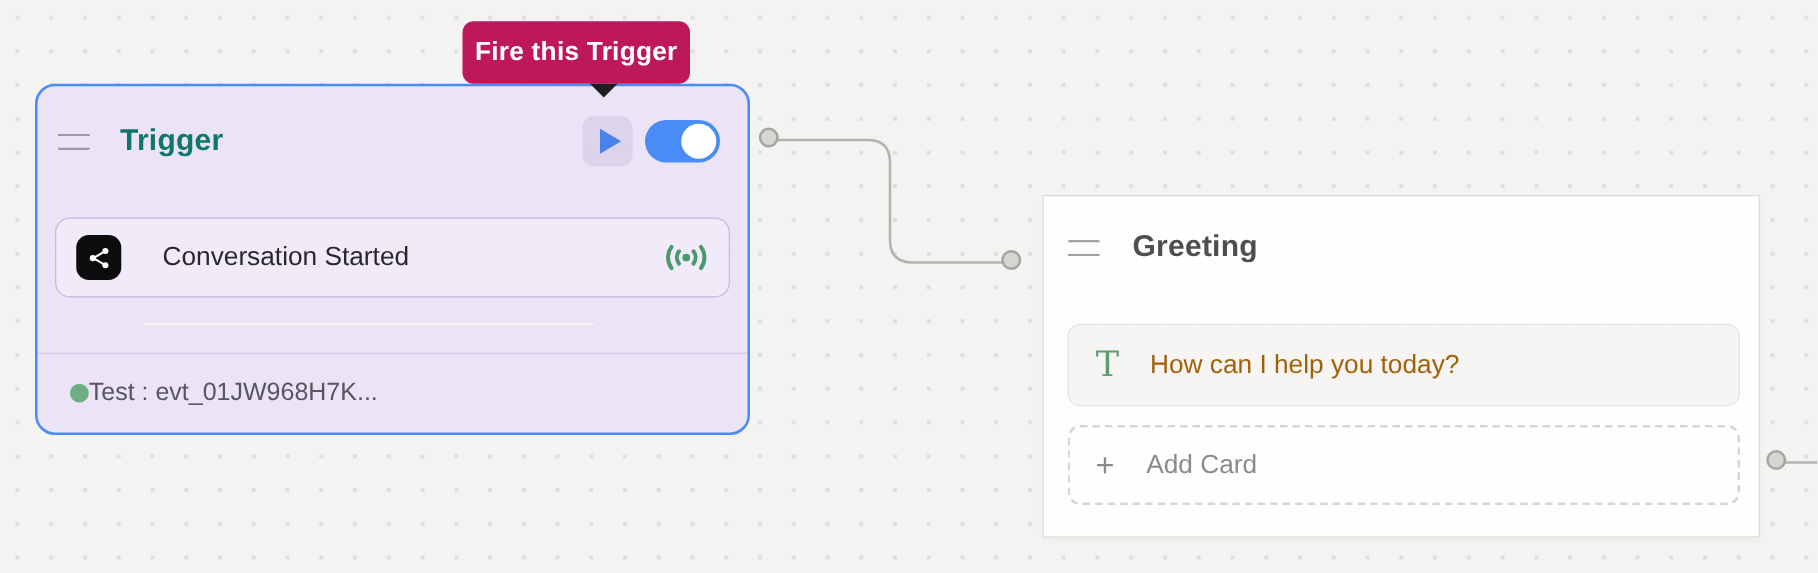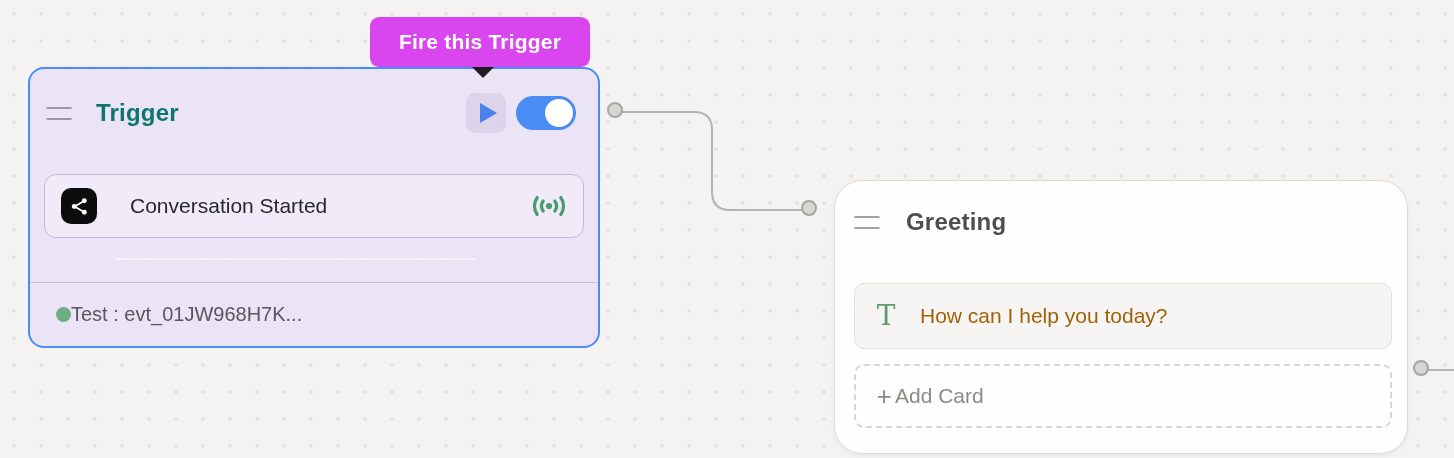--- a/index.html
+++ b/index.html
@@ -80,38 +80,38 @@
     position:absolute; left:0; right:0; bottom:0; height:64px;
     border-top:1.5px solid rgba(150,115,195,0.35);
     border-radius:0 0 14px 14px;
     display:flex; align-items:center; padding:0 26px;
   }
   .status-dot { width:15px; height:15px; border-radius:50%; background:#6fae84; flex:none; }
   .trigger-footer-label { font-size:20px; color:#57565e; }
 
   
   .tooltip {
-    position:absolute; left:370px; top:17px; width:220px; height:50px; z-index:6;
-    background:#d946ef; border-radius:9px;
+    position:absolute; left:370px; top:17px; width:182px; height:50px; z-index:6;
+    background:#be185d; border-radius:9px;
     display:flex; align-items:center; justify-content:center;
     color:#ffffff; font-size:21px; font-weight:600; letter-spacing:0.2px;
   }
   .tooltip-arrow {
     position:absolute; top:100%; left:102px;
     width:0; height:0;
     border-left:11px solid transparent;
     border-right:11px solid transparent;
     border-top:11px solid #1e1e20;
   }
 
   
   .greeting-node {
-    left:834px; top:180px; width:574px; height:274px;
+    left:834px; top:156px; width:574px; height:274px;
     background:rgba(255,255,255,0.92);
-    border:1.5px solid #dddbd7; border-radius:28px;
+    border:1.5px solid #dddbd7; border-radius:0;
     box-shadow:0 2px 5px rgba(0,0,0,0.05);
   }
   .greeting-node .node-header { margin:18px 22px 0 19px; height:46px; }
   .greeting-node .drag-handle { border-color:#a3a19d; }
   .greeting-node .node-title { color:#4e4e50; margin-left:26px; }
   .text-card {
     margin:38px 15px 0 19px; height:66px; border-radius:10px;
     border:1px solid #e5e3df; background:#f6f5f3;
     display:flex; align-items:center; padding:0 18px;
   }
@@ -119,21 +119,21 @@
     font-family:"DejaVu Serif", serif; font-size:28px; font-weight:500;
     color:#5d9c6c; width:26px; text-align:center; flex:none; line-height:1;
   }
   .text-card-label { margin-left:21px; font-size:21px; color:#a16207; }
   .add-card {
     margin:15px 15px 0 19px; height:64px; border-radius:10px;
     border:2px dashed #d8d6d2; display:flex; align-items:center;
     padding:0 17px; cursor:pointer;
   }
   .add-card-plus { font-size:26px; font-weight:300; color:#8d8b88; width:22px; text-align:center; line-height:1; }
-  .add-card-label { font-size:21px; color:#8d8b88; }
+  .add-card-label { margin-left:22px; font-size:21px; color:#8d8b88; }
 </style>
 </head>
 <body>
 
 <svg class="edges" viewBox="0 0 1454 458">
   <path d="M 617 112 H 694 Q 712 112 712 130 V 192 Q 712 210 730 210 H 811"></path>
   <path d="M 1423 370 H 1454"></path>
 </svg>
 
 <div class="port" style="left:607px; top:102px;"></div>

